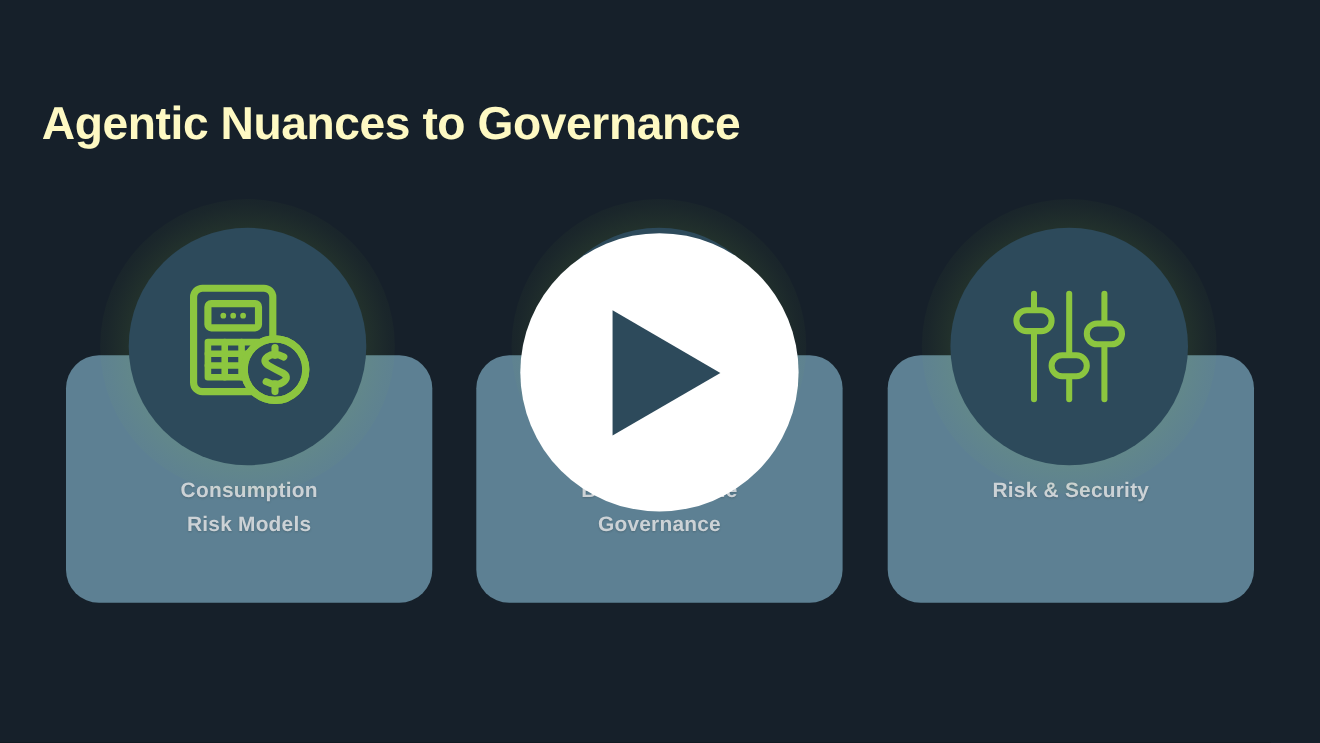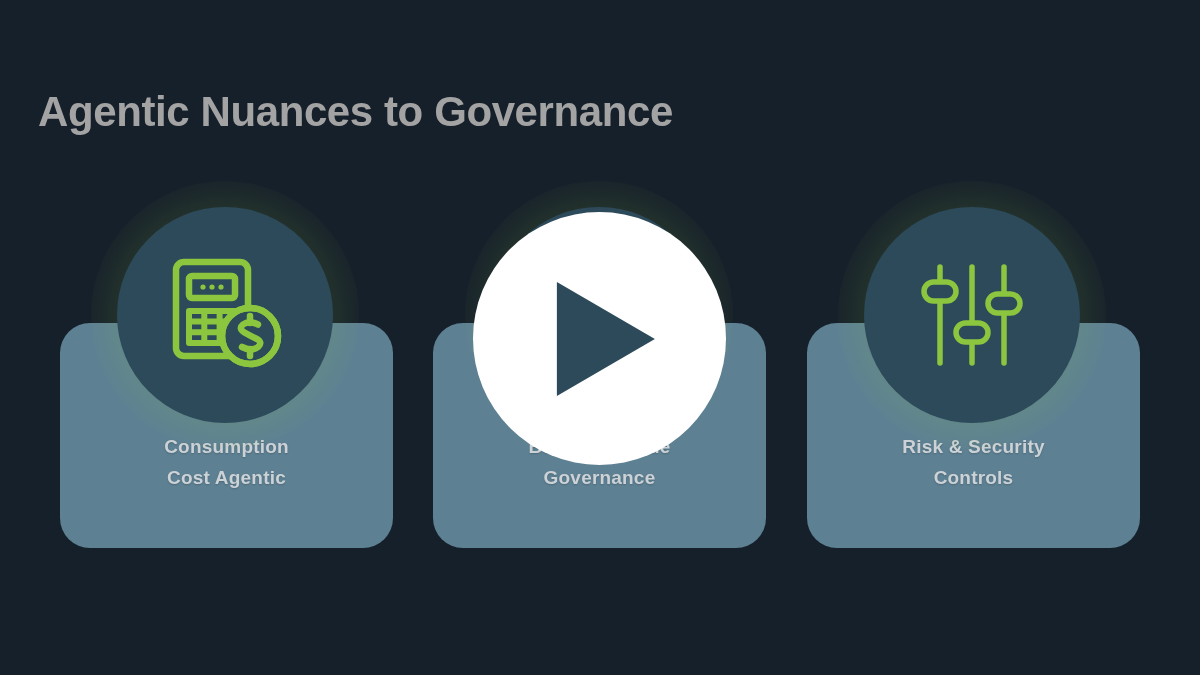--- a/index.html
+++ b/index.html
@@ -19,21 +19,21 @@
   }
 
   
   .title {
     position: absolute;
     left: 38px;
     top: 88px;
     font-size: 42px;
     font-weight: bold;
     letter-spacing: -0.4px;
-    color: #a3a3a3;
+    color: #fef9c3;
     white-space: nowrap;
   }
 
   
   .cards {
     position: absolute;
     left: 0;
     top: 0;
     width: 1200px;
     height: 675px;
@@ -133,35 +133,34 @@
 
 <div class="slide">
 
   <div class="title">Agentic Nuances to Governance</div>
 
   <div class="cards">
 
     <div class="card c1">
       <div class="card-label">
         <div>Consumption</div>
-        <div>Cost Agentic</div>
+        <div>Risk Models</div>
       </div>
     </div>
 
     <div class="card c2">
       <div class="card-label">
         <div>Business Value</div>
         <div>Governance</div>
       </div>
     </div>
 
     <div class="card c3">
       <div class="card-label">
         <div>Risk &amp; Security</div>
-        <div>Controls</div>
       </div>
     </div>
   </div>
 
   <div class="icon-wrap i1">
     <div class="glow"></div>
     <div class="circle">
       <svg width="124" height="124" viewBox="0 0 124 124" fill="none" stroke="#8cc63f" stroke-width="6.5" stroke-linecap="round" stroke-linejoin="round">
         <rect x="13" y="9" width="72" height="94" rx="8"></rect>
         <rect x="26" y="23" width="46" height="22" rx="3"></rect>

